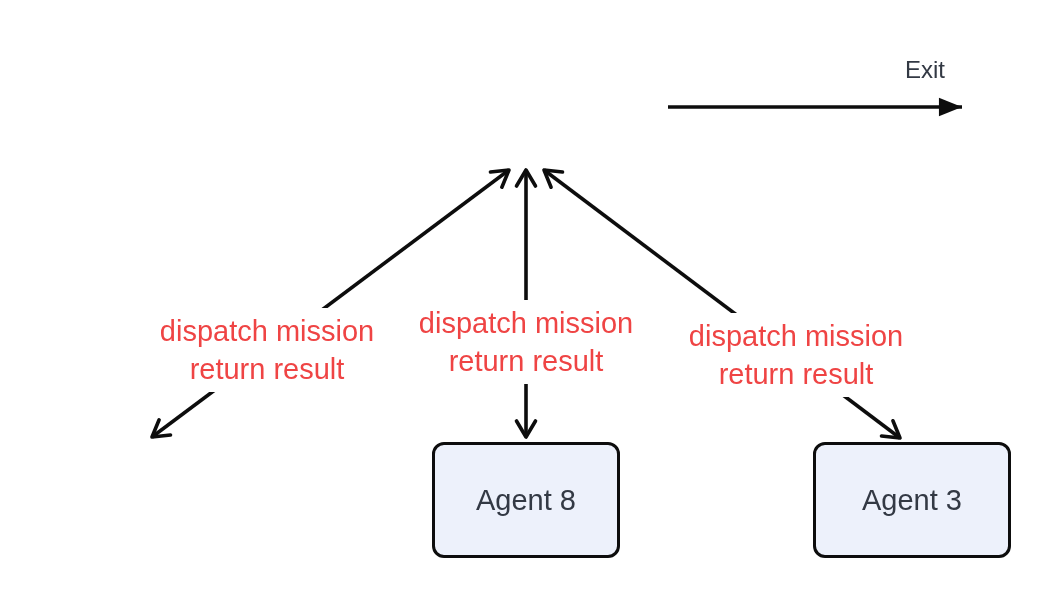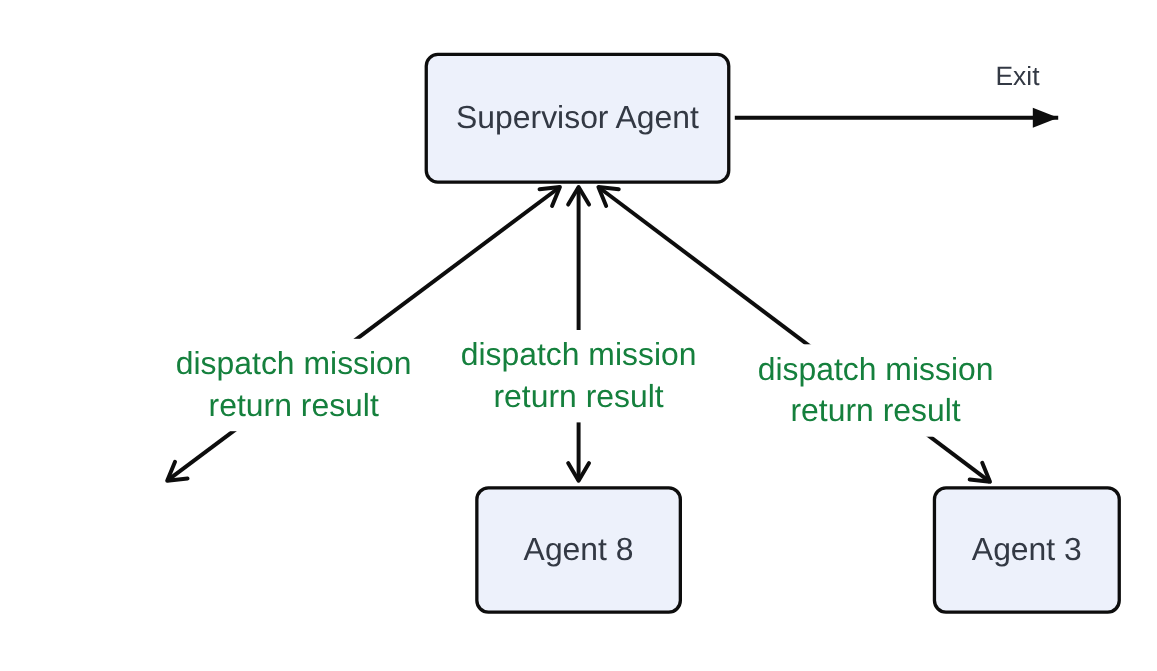--- a/index.html
+++ b/index.html
@@ -32,31 +32,31 @@
     display: flex;
     align-items: center;
     justify-content: center;
     font-size: 29px;
     color: #333944;
     white-space: nowrap;
   }
   .node-supervisor { left: 386px; top: 48px;  width: 278px; height: 119px; }
   .node-agent1     { left: 50px;  top: 441px; width: 190px; height: 116px; }
   .node-agent2     { left: 432px; top: 442px; width: 188px; height: 116px; }
-  .node-agent3     { left: 813px; top: 442px; width: 171px; height: 116px; margin-left: 35px; }
+  .node-agent3     { left: 813px; top: 442px; width: 198px; height: 116px; }
 
   .edge-label {
     position: absolute;
     width: 228px;
     padding: 4px 6px;
     background: #ffffff;
     text-align: center;
     font-size: 29px;
     line-height: 38px;
-    color: #15803d;
+    color: #ef4444;
     white-space: nowrap;
   }
   .edge-label span { display: block; }
   .label-agent1 { left: 147px; top: 308px; }
   .label-agent2 { left: 406px; top: 300px; }
   .label-agent3 { left: 676px; top: 313px; }
 
   .exit-label {
     position: absolute;
     left: 880px;
@@ -103,23 +103,20 @@
     <span>return result</span>
   </div>
 
   <div class="edge-label label-agent3">
     <span>dispatch mission</span>
     <span>return result</span>
   </div>
 
   <div class="exit-label">Exit</div>
 
-  <div class="node node-supervisor">
-    <span>Supervisor Agent</span>
-  </div>
 
 
   <div class="node node-agent2">
     <span>Agent 8</span>
   </div>
 
   <div class="node node-agent3">
     <span>Agent 3</span>
   </div>
 

